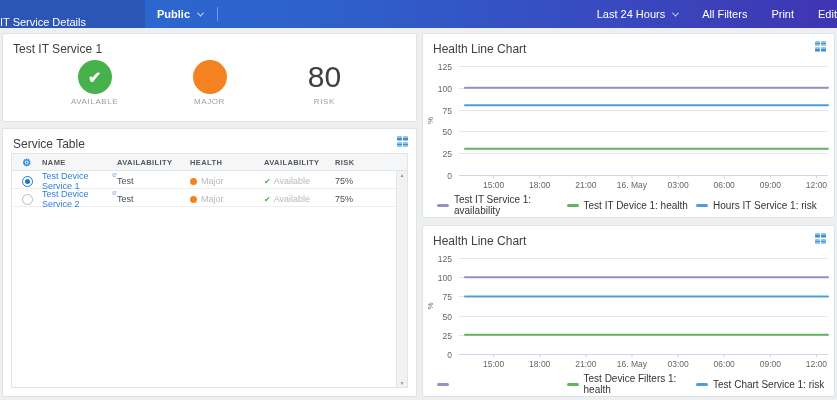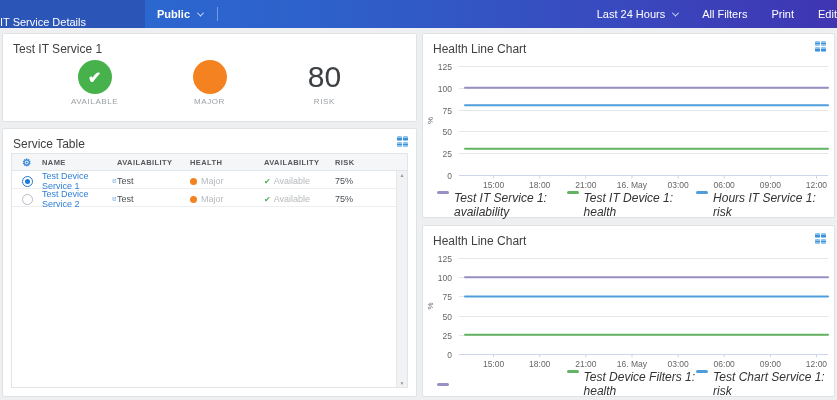--- a/index.html
+++ b/index.html
@@ -47,30 +47,30 @@
   
   .table-wrap { position:absolute; left:8px; right:8px; top:24px; bottom:8px; border:1px solid #e2e5e7; background:#fff; }
   .t-grid { display:grid; grid-template-columns:30px 75px 73px 74px 71px 1fr; align-items:center; }
   .t-head { height:17px; background:#f5f6f8; border-bottom:1px solid #e2e5e7; font-size:7.5px; font-weight:bold; color:#55585b; letter-spacing:.4px; padding-right:11px; }
   .t-row { height:18px; border-bottom:1px solid #eceeef; font-size:9px; color:#4a4e52; margin-right:11px; }
   .cell-c { justify-self:center; }
   .gear { color:#2f86d6; font-size:10px; cursor:pointer; }
   .radio { width:11px; height:11px; border:1px solid #b9bec3; border-radius:50%; display:inline-flex; align-items:center; justify-content:center; cursor:pointer; background:#fff; }
   .radio.checked { border:1.5px solid #1f78d1; }
   .radio.checked::after { content:""; width:5px; height:5px; border-radius:50%; background:#1f78d1; }
-  .link-cell { color:#2f7fd8; display:flex; align-items:center; gap:21px; cursor:pointer; }
+  .link-cell { color:#2f7fd8; display:flex; align-items:flex-start; gap:21px; cursor:pointer; }
   .muted { color:#b6babd; }
   .dot { display:inline-block; width:7px; height:7px; border-radius:50%; background:#f58220; margin-right:4px; vertical-align:-1px; }
   .check { color:#4caf50; font-size:8px; margin-right:3px; }
   .vscroll { position:absolute; right:0; top:17px; bottom:0; width:11px; background:#f1f2f3; border-left:1px solid #e4e6e8; display:flex; flex-direction:column; justify-content:space-between; align-items:center; padding:1px 0; }
   .vscroll span { font-size:5px; color:#999; line-height:6px; cursor:pointer; }
   
   .chart-plot { position:absolute; top:26px; left:0; right:0; bottom:24px; }
   .chart-legend { position:absolute; bottom:3px; left:14px; right:8px; height:18px; display:flex; align-items:center; }
-  .legend-item { width:33.3%; display:flex; font-size:12px; color:#333; cursor:pointer;font-style:italic; }
+  .legend-item { width:33.3%; display:flex; align-items:center; font-size:10px; color:#333; cursor:pointer; }
   .legend-marker { width:12px; height:3px; border-radius:2px; margin-right:5px; flex:none; }
 </style>
 </head>
 <body>
 
 <div class="header">
   <div class="header-left">
     <span>IT Service Details</span>
   </div>
   <div class="public-btn">

